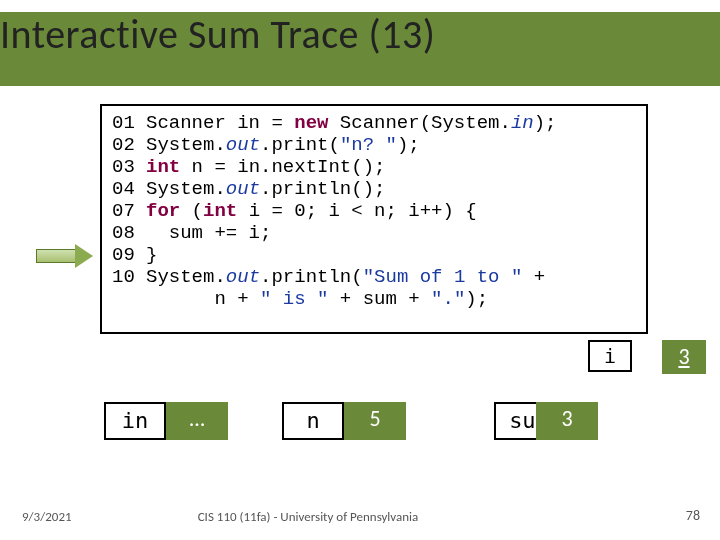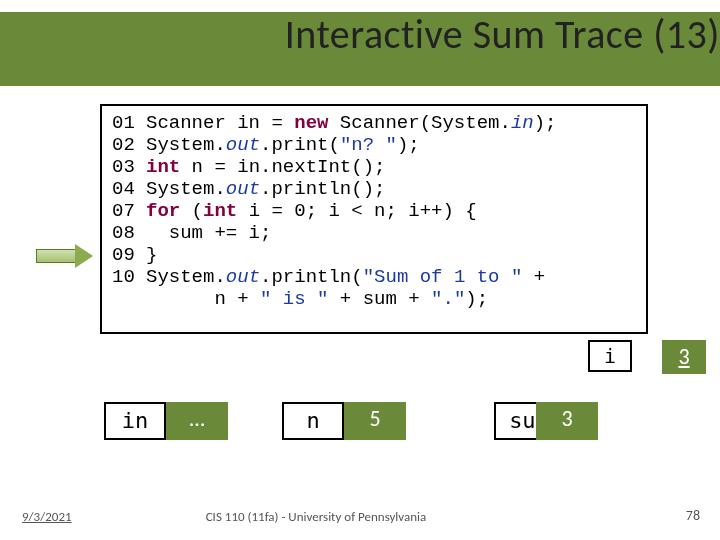--- a/index.html
+++ b/index.html
@@ -17,21 +17,21 @@
     top: 12px;
     width: 720px;
     height: 74px;
     background: #6a8a3a;
   }
   .title {
     position: absolute;
     left: 0;
     top: 10px;
     width: 720px;
-    text-align: right;
+    text-align: left;
     font-size: 40px;
     font-weight: 400;
     color: #222;
     letter-spacing: 0.5px;
   }
   .code-box {
     position: absolute;
     left: 100px;
     top: 104px;
     width: 548px;
@@ -122,25 +122,24 @@
   .c-n    { left: 282px; width: 62px; }
   .c-nv   { left: 344px; width: 62px; }
   .c-sum  { left: 466px; width: 70px; margin-left: 28px; }
   .c-sv   { left: 536px; width: 62px; }
   .date {
     position: absolute;
     left: 22px;
     bottom: 16px;
     font-size: 13px;
     color: #555;
-    text-decoration: underline;
   }
   .footer {
     position: absolute;
-    left: 12px;
+    left: 4px;
     bottom: 16px;
     width: 608px;
     text-align: center;
     font-size: 13px;
     color: #555;
   }
   .pagenum {
     position: absolute;
     right: 20px;
     bottom: 16px;

